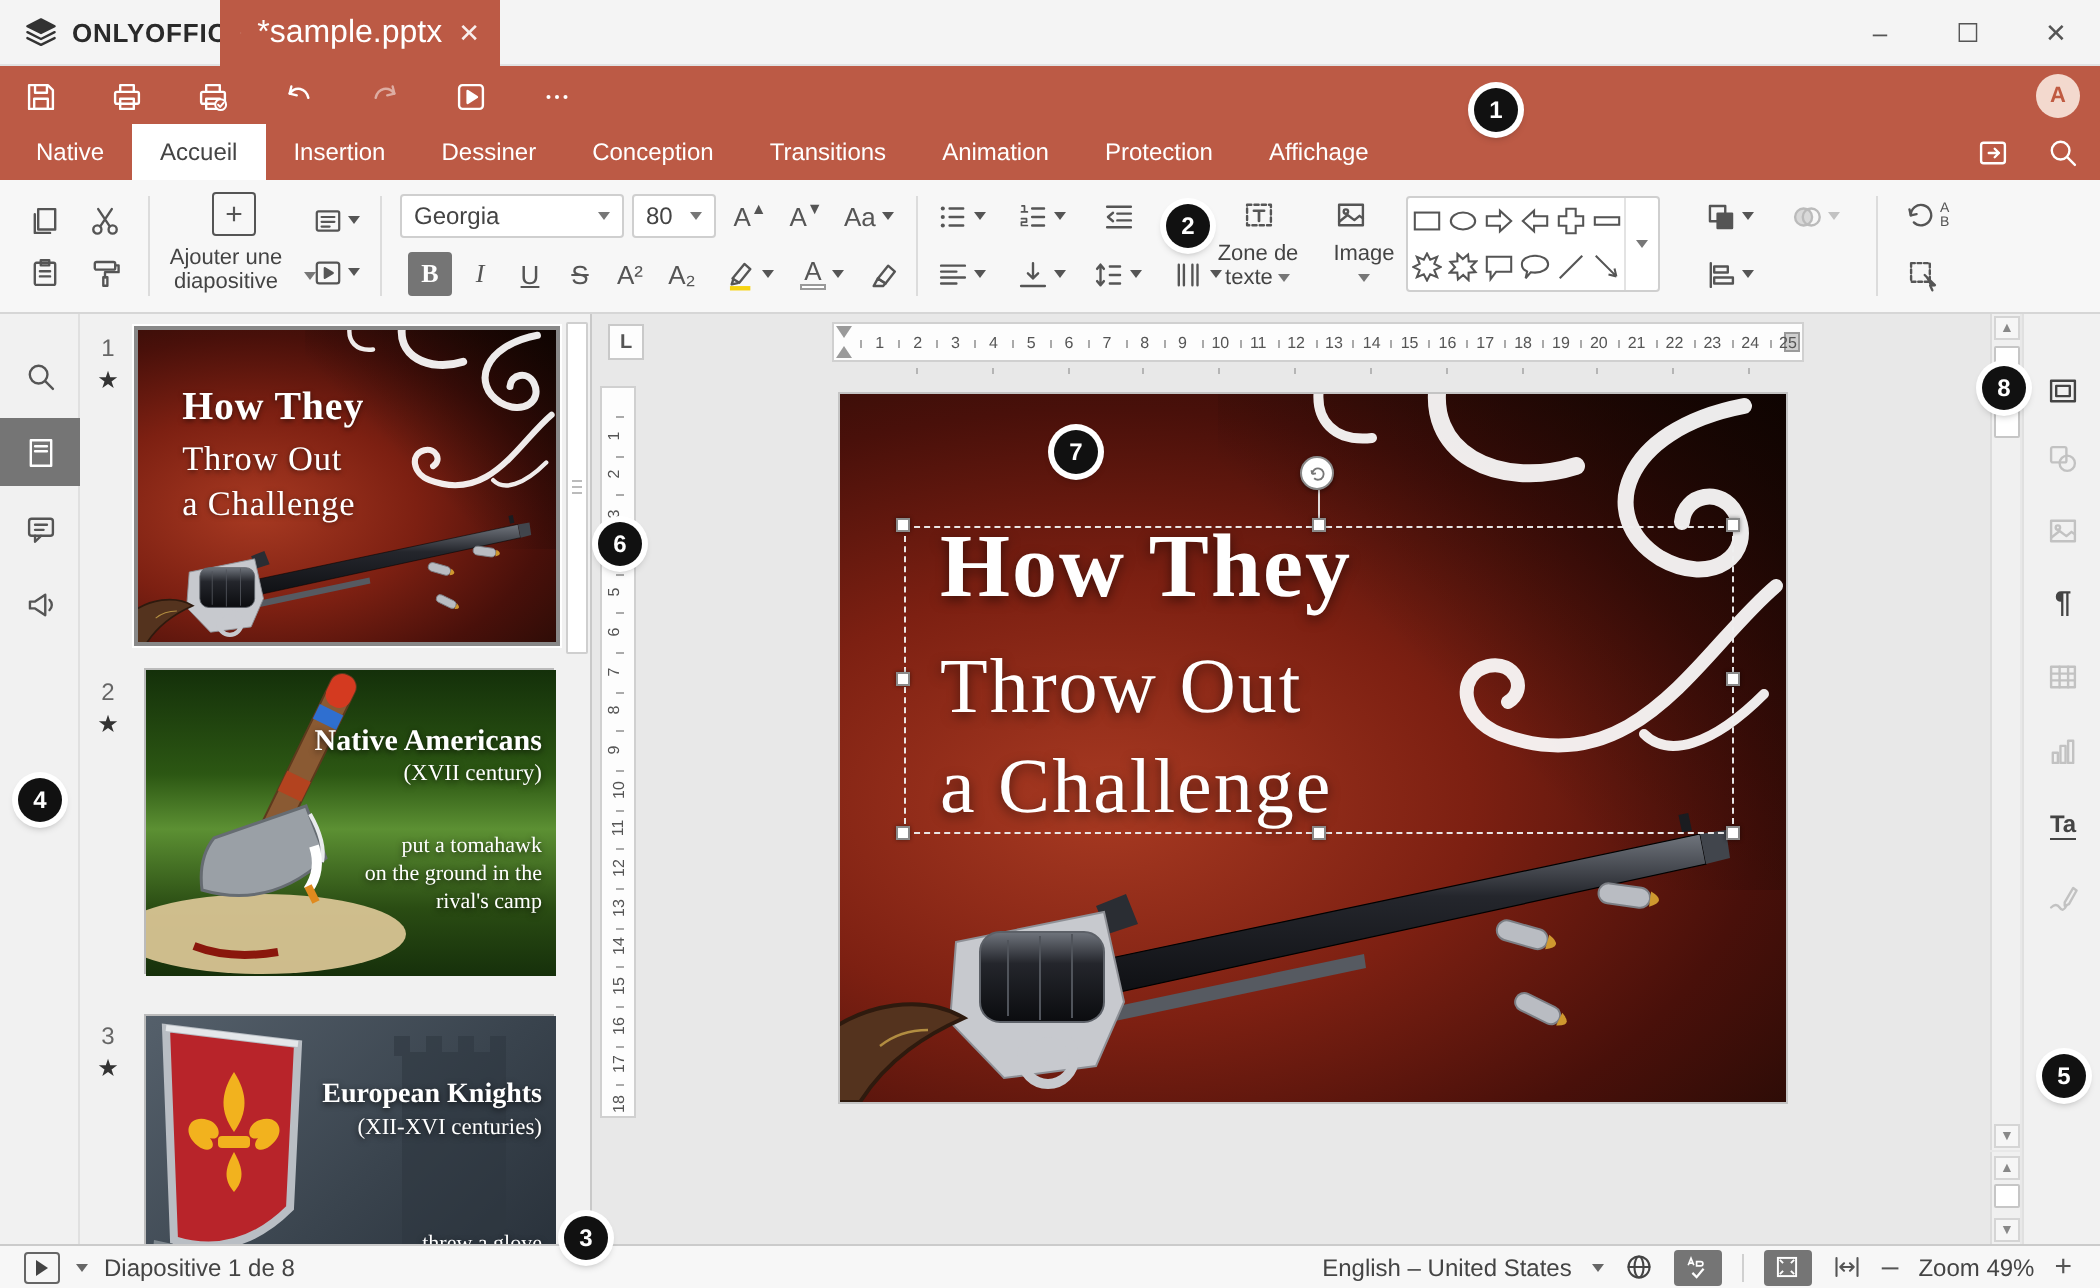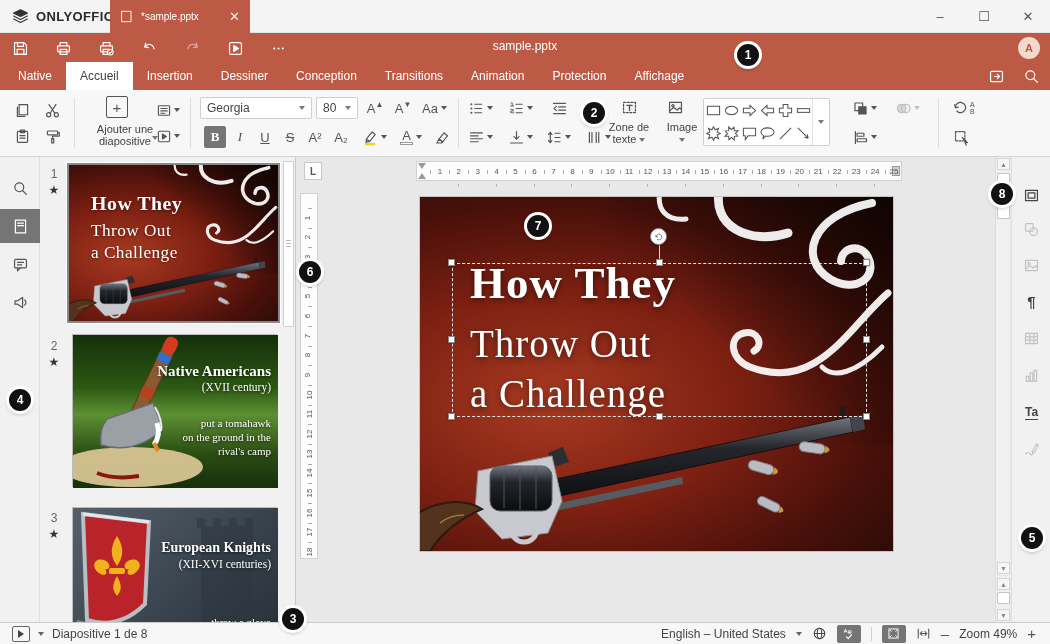--- a/index.html
+++ b/index.html
@@ -7,21 +7,21 @@
   .app{position:relative;width:1050px;height:644px;overflow:hidden;background:#e8e8e8;
        font-family:"Liberation Sans","DejaVu Sans",sans-serif;font-size:12px;color:#444;}
   .abs{position:absolute;}
   .i{width:17px;height:17px;stroke:currentColor;fill:none;stroke-width:1.4;stroke-linecap:round;stroke-linejoin:round;display:block;}
   .chv{width:0;height:0;border-left:3.5px solid transparent;border-right:3.5px solid transparent;border-top:4px solid currentColor;display:inline-block;vertical-align:middle;}
   
   .titlebar{left:0;top:0;width:1050px;height:33px;background:#f4f4f4;border-bottom:1px solid #e2e2e2;}
   .logo{left:12px;top:0;height:33px;display:flex;align-items:center;gap:7px;color:#333;}
   .logo b{font-size:13px;letter-spacing:.4px;color:#2a2a2a;}
   .doctab{left:110px;top:0;width:140px;height:33px;background:#bc5a45;color:#fff;display:flex;align-items:center;gap:8px;padding:0 10px;}
-  .doctab .lbl{font-size:10px;}
+  .doctab .lbl{font-size:16px;}
   .doctab .x{margin-left:auto;font-size:13px;opacity:.9;cursor:default;}
   .winbtns{right:0;top:0;height:33px;display:flex;}
   .winbtn{width:44px;height:33px;display:flex;align-items:center;justify-content:center;color:#555;font-size:13px;}
   
   .brick{left:0;top:33px;width:1050px;height:57px;background:#bc5a45;color:#fff;}
   .qa{left:10px;top:2px;height:26px;display:flex;align-items:center;gap:23px;}
   .qa .qbtn{width:20px;height:20px;display:flex;align-items:center;justify-content:center;color:#fff;}
   .dim{opacity:.5;}
   .fname{left:0;top:6px;width:1050px;text-align:center;font-size:12px;color:#fff;pointer-events:none;}
   .avatar{right:10px;top:4px;width:22px;height:22px;border-radius:50%;background:#f3d9ce;color:#c05a41;
@@ -191,21 +191,20 @@
           </svg>
         </span>
       <span class="qbtn">
           <svg class="i" viewBox="0 0 20 20">
             <circle cx="5" cy="10" r="1.2" fill="currentColor" stroke="none"></circle>
             <circle cx="10" cy="10" r="1.2" fill="currentColor" stroke="none"></circle>
             <circle cx="15" cy="10" r="1.2" fill="currentColor" stroke="none"></circle>
           </svg>
         </span>
     </div>
-    <div class="abs fname">sample.pptx</div>
     <div class="abs avatar">A</div>
     <div class="abs mtabs" id="menu-tabs">
         <div class="mtab">Native</div>
         <div class="mtab active">Accueil</div>
         <div class="mtab">Insertion</div>
         <div class="mtab">Dessiner</div>
         <div class="mtab">Conception</div>
         <div class="mtab">Transitions</div>
         <div class="mtab">Animation</div>
         <div class="mtab">Protection</div>
@@ -250,21 +249,21 @@
           <path d="M16 5.5 h2 v4 h-8 v3"></path>
           <rect x="9" y="12.5" width="2.4" height="5"></rect>
         </svg>
       </div>
     <div class="rdiv" style="left:74px"></div>
 
     <div>
       <div class="rbtn" style="left:106px;top:6px;border:1px solid #555;width:22px;height:22px">
           <span style="font-size:15px;">+</span>
         </div>
-      <div class="abs rlbl" style="left:88px;top:33px;width:74px">Ajouter une diapositive</div>
+      <div class="abs rlbl" style="left:76px;top:33px;width:74px">Ajouter une diapositive</div>
       <span class="chv abs" style="left:152px;top:46px;color:#777"></span>
     </div>
     <div class="rbtn" style="left:156px;top:8px">
         <svg class="i" viewBox="0 0 20 20">
           <rect x="3" y="4" width="14" height="12" rx="1"></rect>
           <path d="M6 7.5 h8 M6 10.5 h8 M6 13.5 h5"></path>
         </svg>
         <span class="chv" style="margin-left:2px"></span>
       </div>
     <div class="rbtn" style="left:156px;top:34px">

